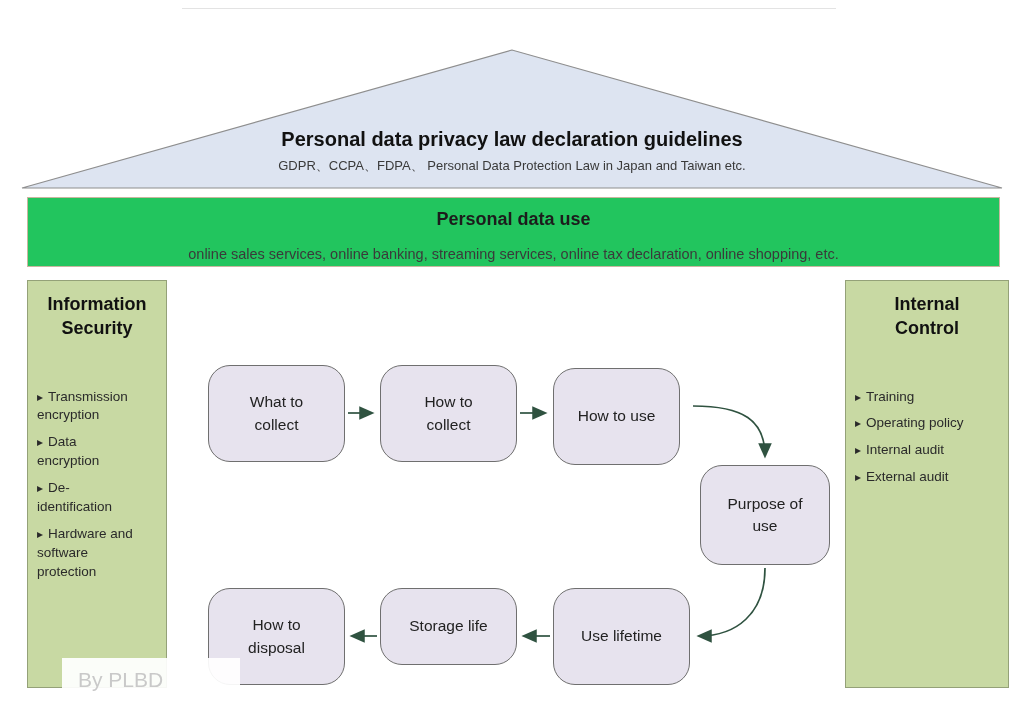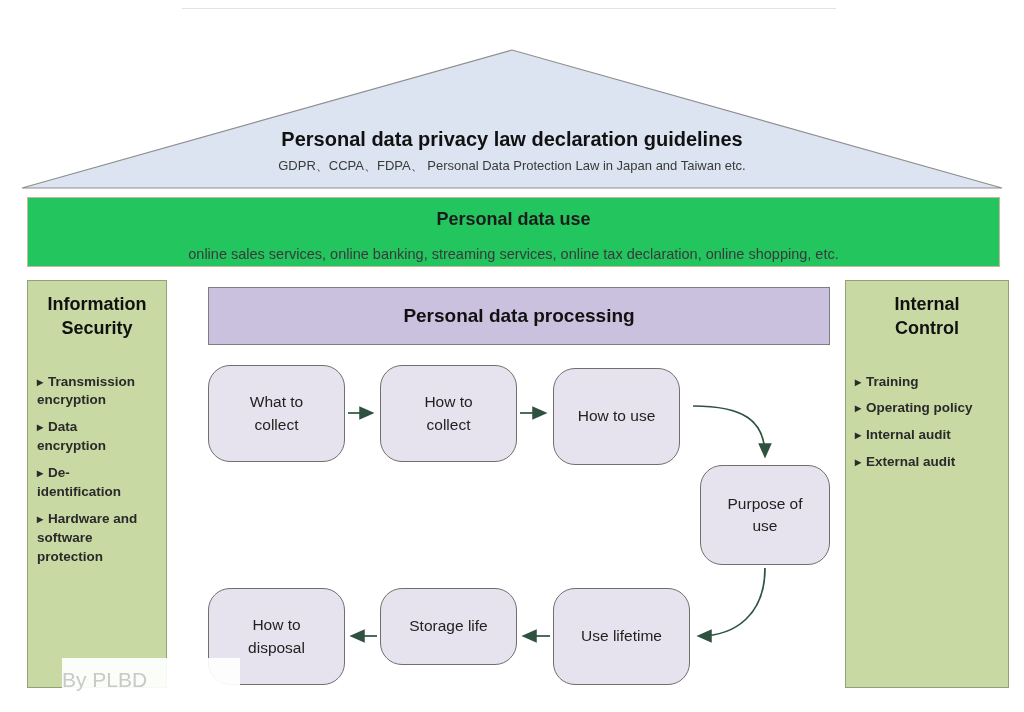--- a/index.html
+++ b/index.html
@@ -40,21 +40,21 @@
   .panel {
     position: absolute; top: 280px; height: 408px;
     background: #c8d9a3; border: 1px solid #94a178;
   }
   .panel-left  { left: 27px;  width: 140px; }
   .panel-right { left: 845px; width: 164px; }
   .panel-title {
     text-align: center; font-weight: bold; font-size: 18px;
     padding-top: 11px; white-space: pre-line; line-height: 1.35; color: #111;
   }
-  .panel-list { margin-top: 32px; padding: 0 24px 0 9px; font-weight: bold; }
+  .panel-list { margin-top: 47px; padding: 0 24px 0 9px; }
   .panel-item { font-size: 13.5px; color: #2a2a2a; margin: 8px 0; line-height: 1.4; }
   .bullet::before { content: "\25B8"; margin-right: 5px; font-size: 12px; color: #2a2a2a; }
 
   
   .process {
     position: absolute; left: 208px; top: 280px; width: 622px; height: 408px;
   }
   .process-header {
     position: absolute; left: 0; top: 7px; width: 622px; height: 58px;
     background: #c9c1dd; border: 1px solid #7d7d7d;
@@ -75,21 +75,21 @@
   .b5 { left: 345px; top: 308px; width: 137px; height: 97px; }
   .b6 { left: 172px; top: 308px; width: 137px; height: 77px; }
   .b7 { left: 0;     top: 308px; width: 137px; height: 97px; }
 
   .arrows { position: absolute; left: 0; top: 0; width: 622px; height: 408px; pointer-events: none; }
 
   
   .watermark {
     position: absolute; left: 62px; top: 658px; width: 178px; height: 44px;
     background: rgba(255,255,255,0.93);
-    display: flex; align-items: center; padding-left: 0;
+    display: flex; align-items: center; padding-left: 16px;
     font-size: 21px; color: #c9c9c9; z-index: 5;
   }
 </style>
 </head>
 <body>
 
 <div class="top-line"></div>
 
 <svg class="roof-svg" viewBox="0 0 985 142" preserveAspectRatio="none">
   <polygon points="492,2 2,140 982,140" fill="#dde4f1" stroke="#8e8e8e" stroke-width="1.2"></polygon>
@@ -120,21 +120,20 @@
 Control</div>
   <div class="panel-list">
     <div class="panel-item"><span class="bullet"></span><span>Training</span></div>
     <div class="panel-item"><span class="bullet"></span><span>Operating policy</span></div>
     <div class="panel-item"><span class="bullet"></span><span>Internal audit</span></div>
     <div class="panel-item"><span class="bullet"></span><span>External audit</span></div>
   </div>
 </div>
 
 <div class="process">
-  <div class="process-header">Personal data processing</div>
 
   <svg class="arrows" viewBox="0 0 622 408">
     <defs>
       <marker id="ah" markerWidth="9" markerHeight="8" refX="7.5" refY="4" orient="auto">
         <path d="M0,0 L9,4 L0,8 z" fill="#2f5240"></path>
       </marker>
     </defs>
     <g stroke="#2f5240" stroke-width="1.7" fill="none">
       <path d="M140,133 L164,133" marker-end="url(#ah)"></path>
       <path d="M312,133 L337,133" marker-end="url(#ah)"></path>

